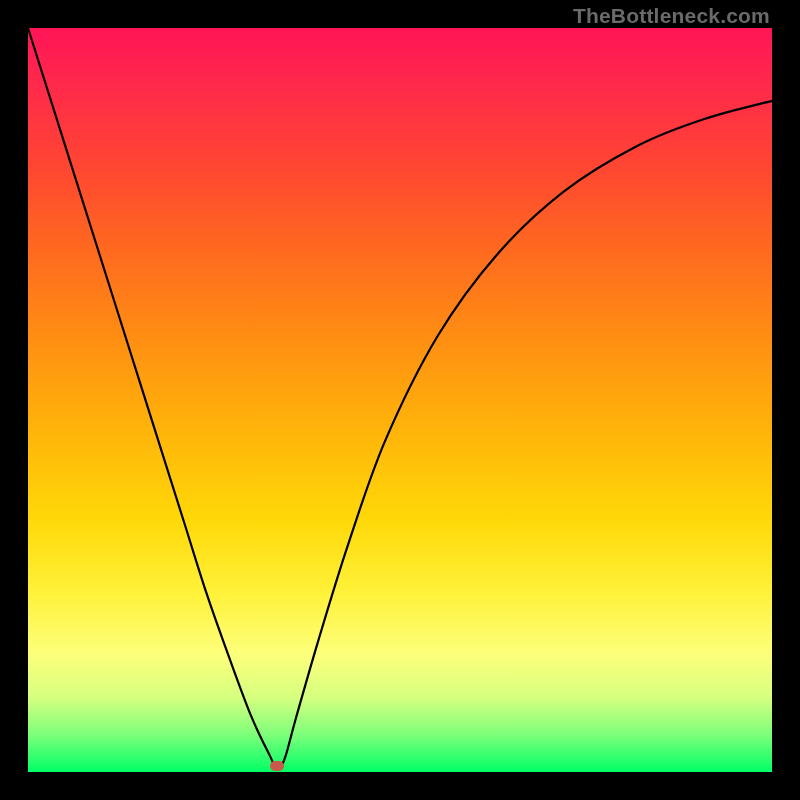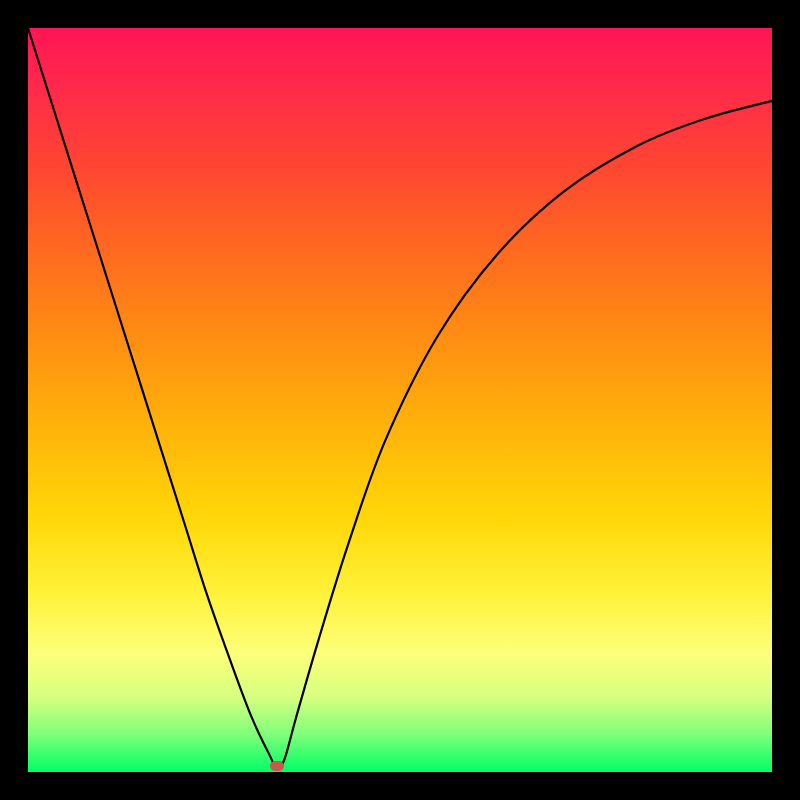--- a/index.html
+++ b/index.html
@@ -56,19 +56,20 @@
     background: #c75a4a;
     border-radius: 6px;
   }
 </style>
 </head>
 <body>
 
 <div class="frame">
   <div class="plot"></div>
 
+  <div class="watermark">TheBottleneck.com</div>
 
   <svg class="curve" viewBox="0 0 744 744" preserveAspectRatio="none">
     <path id="curve-path" fill="none" stroke="#000" stroke-width="2.2" stroke-linecap="round" stroke-linejoin="round" d="M 0.00 0.00 C 3.72 11.78, 14.88 47.12, 22.32 70.68 C 29.76 94.24, 37.20 117.80, 44.64 141.36 C 52.08 164.92, 59.52 188.48, 66.96 212.04 C 74.40 235.60, 81.84 259.16, 89.28 282.72 C 96.72 306.28, 104.16 329.84, 111.60 353.40 C 119.04 376.96, 126.48 400.52, 133.92 424.08 C 141.36 447.64, 148.80 471.20, 156.24 494.76 C 163.68 518.32, 171.12 543.12, 178.56 565.44 C 186.00 587.76, 193.44 608.22, 200.88 628.68 C 208.32 649.14, 216.38 671.71, 223.20 688.20 C 230.02 704.69, 237.46 718.83, 241.80 727.63 C 246.14 736.44, 246.76 740.53, 249.24 741.02 C 251.72 741.52, 253.58 739.04, 256.68 730.61 C 259.78 722.18, 262.26 710.02, 267.84 690.43 C 273.42 670.84, 281.48 641.95, 290.16 613.06 C 298.84 584.16, 308.76 550.44, 319.92 517.08 C 331.08 483.72, 342.24 447.64, 357.12 412.92 C 372.00 378.20, 390.60 339.76, 409.20 308.76 C 427.80 277.76, 447.64 251.10, 468.72 226.92 C 489.80 202.74, 512.12 181.91, 535.68 163.68 C 559.24 145.45, 586.52 129.70, 610.08 117.55 C 633.64 105.40, 654.72 98.21, 677.04 90.77 C 699.36 83.33, 732.84 75.89, 744.00 72.91"></path>
   </svg>
 
   <div id="min-marker" class="marker" style="left: 270.24px; top: 761.048px;"></div>
 </div>
 
 </body></html>

